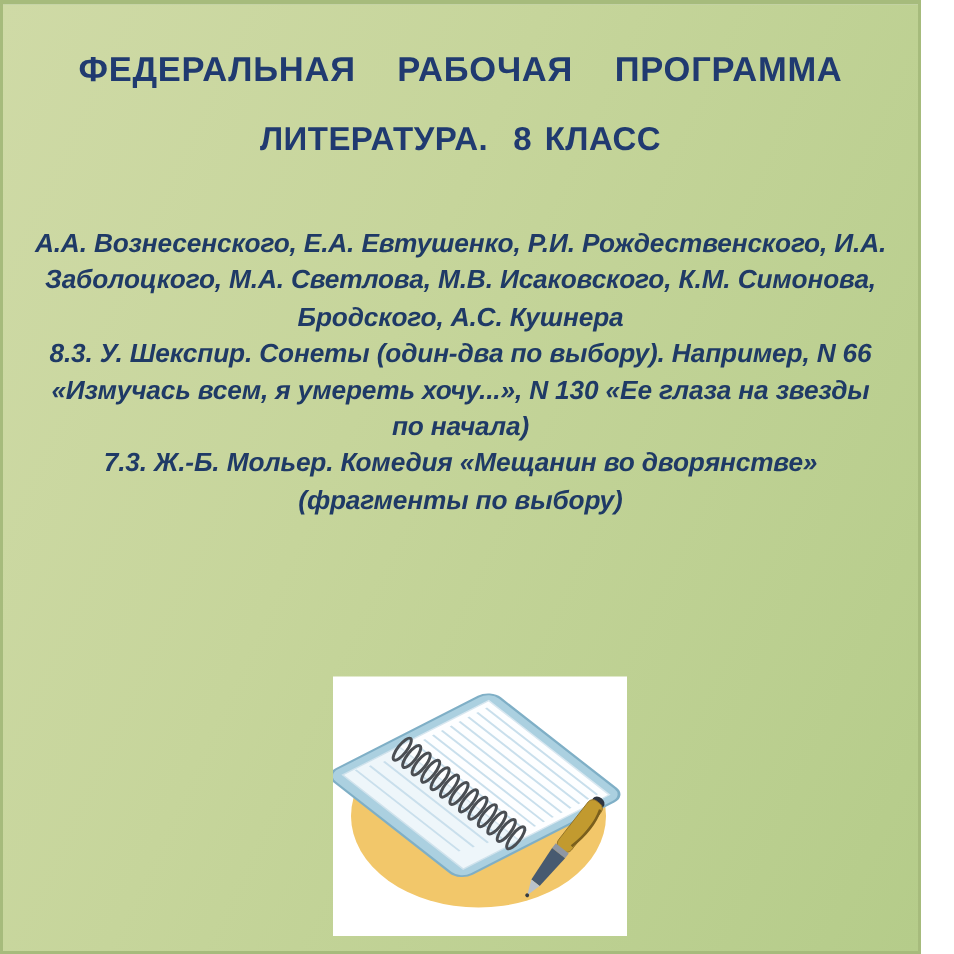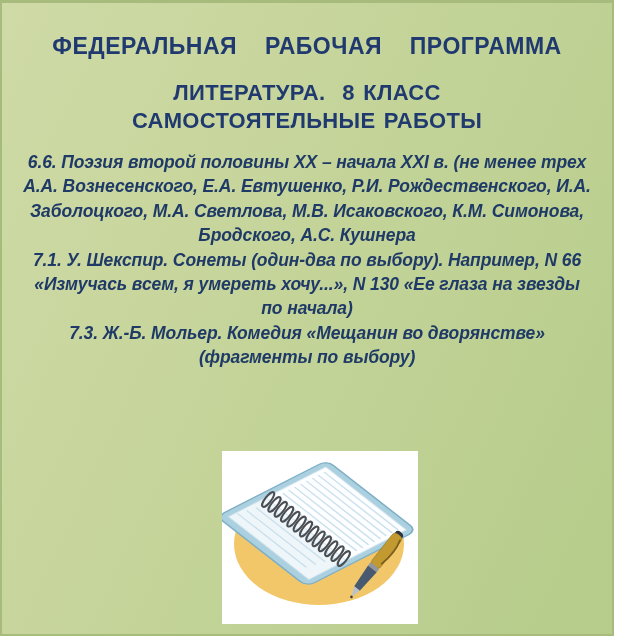--- a/index.html
+++ b/index.html
@@ -48,29 +48,27 @@
 </style>
 </head>
 <body>
 
 <div class="slide">
 
   <div class="title">ФЕДЕРАЛЬНАЯ  РАБОЧАЯ  ПРОГРАММА</div>
 
   <div class="subtitle">
     <div>ЛИТЕРАТУРА.  8 КЛАСС</div>
-    <div>САМОСТОЯТЕЛЬНЫЕ РАБОТЫ</div>
   </div>
 
   <div class="body-text">
-      <div class="body-line">6.6. Поэзия второй половины XX – начала XXI в. (не менее трех</div>
       <div class="body-line">А.А. Вознесенского, Е.А. Евтушенко, Р.И. Рождественского, И.А.</div>
       <div class="body-line">Заболоцкого, М.А. Светлова, М.В. Исаковского, К.М. Симонова,</div>
       <div class="body-line">Бродского, А.С. Кушнера</div>
-      <div class="body-line">7.1. У. Шекспир. Сонеты (один-два по выбору). Например, N 66</div>
+      <div class="body-line">8.3. У. Шекспир. Сонеты (один-два по выбору). Например, N 66</div>
       <div class="body-line">«Измучась всем, я умереть хочу...», N 130 «Ее глаза на звезды</div>
       <div class="body-line">по начала)</div>
       <div class="body-line">7.3. Ж.-Б. Мольер. Комедия «Мещанин во дворянстве»</div>
       <div class="body-line">(фрагменты по выбору)</div>
     </div>
 
   <div class="illustration">
     <svg width="196" height="173" viewBox="0 0 196 173">
 
       <ellipse cx="97" cy="93" rx="85" ry="61" style="fill:var(--ellipse-orange,#f2c76a)"></ellipse>

